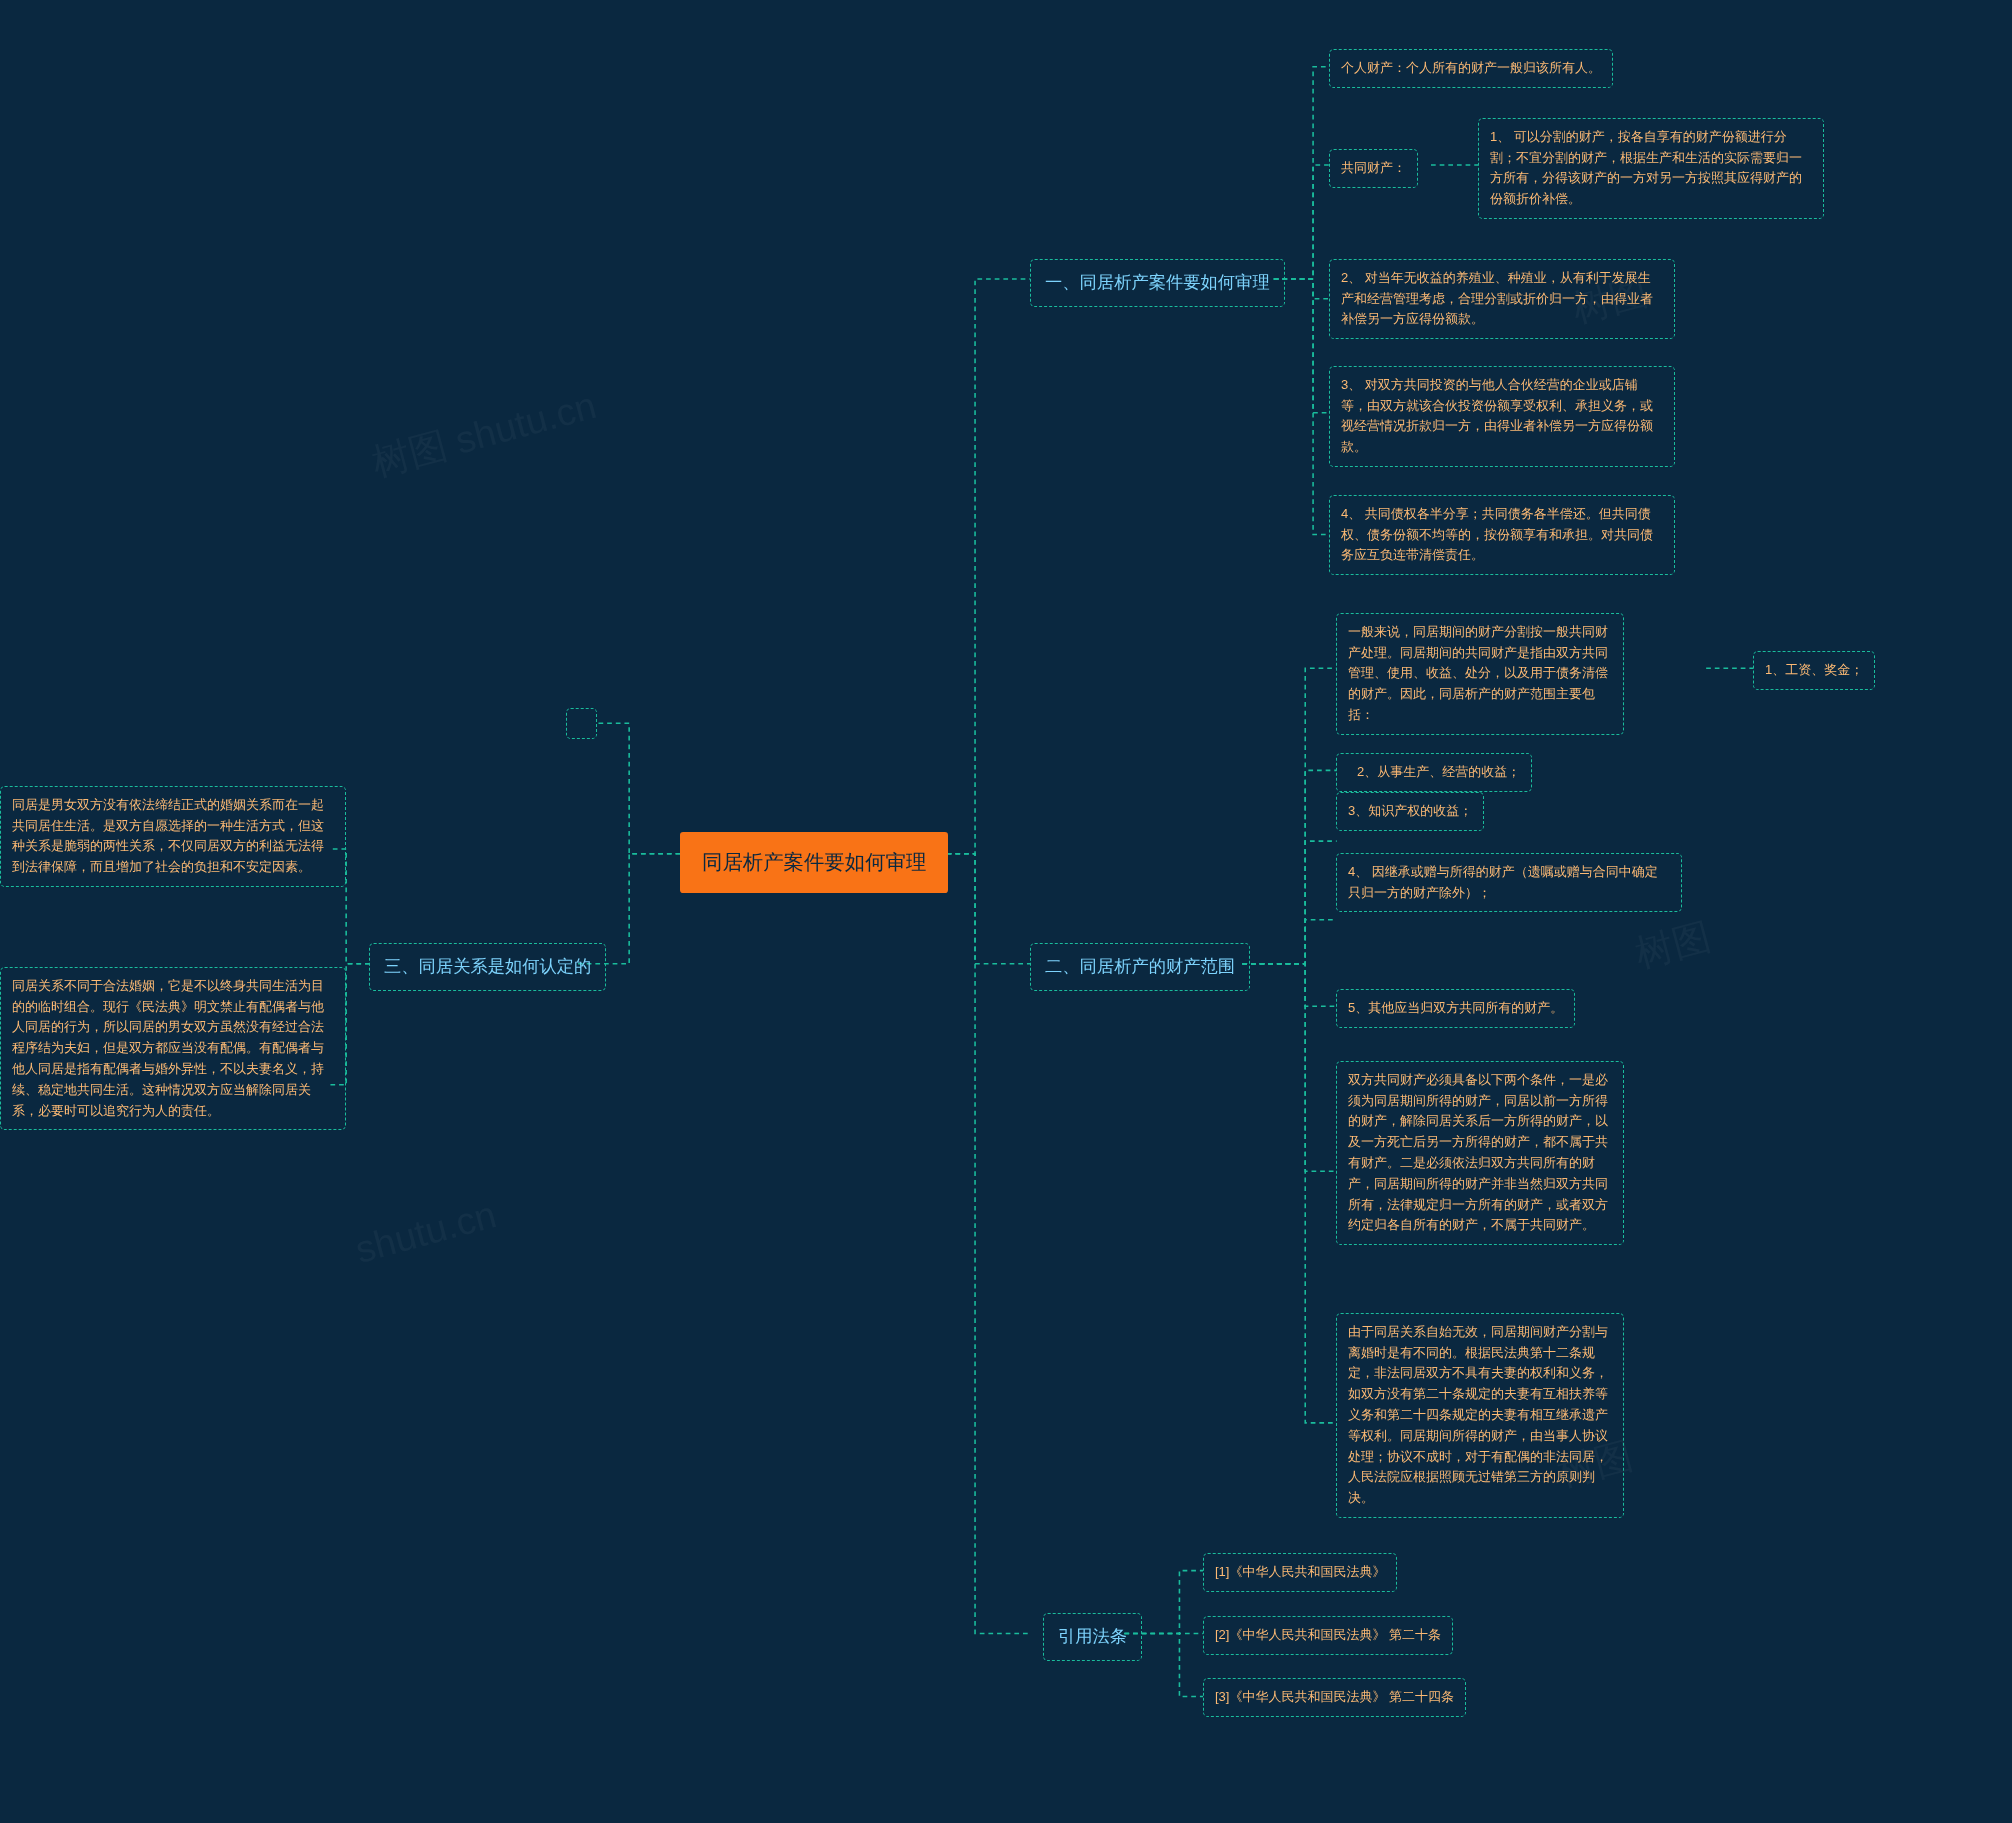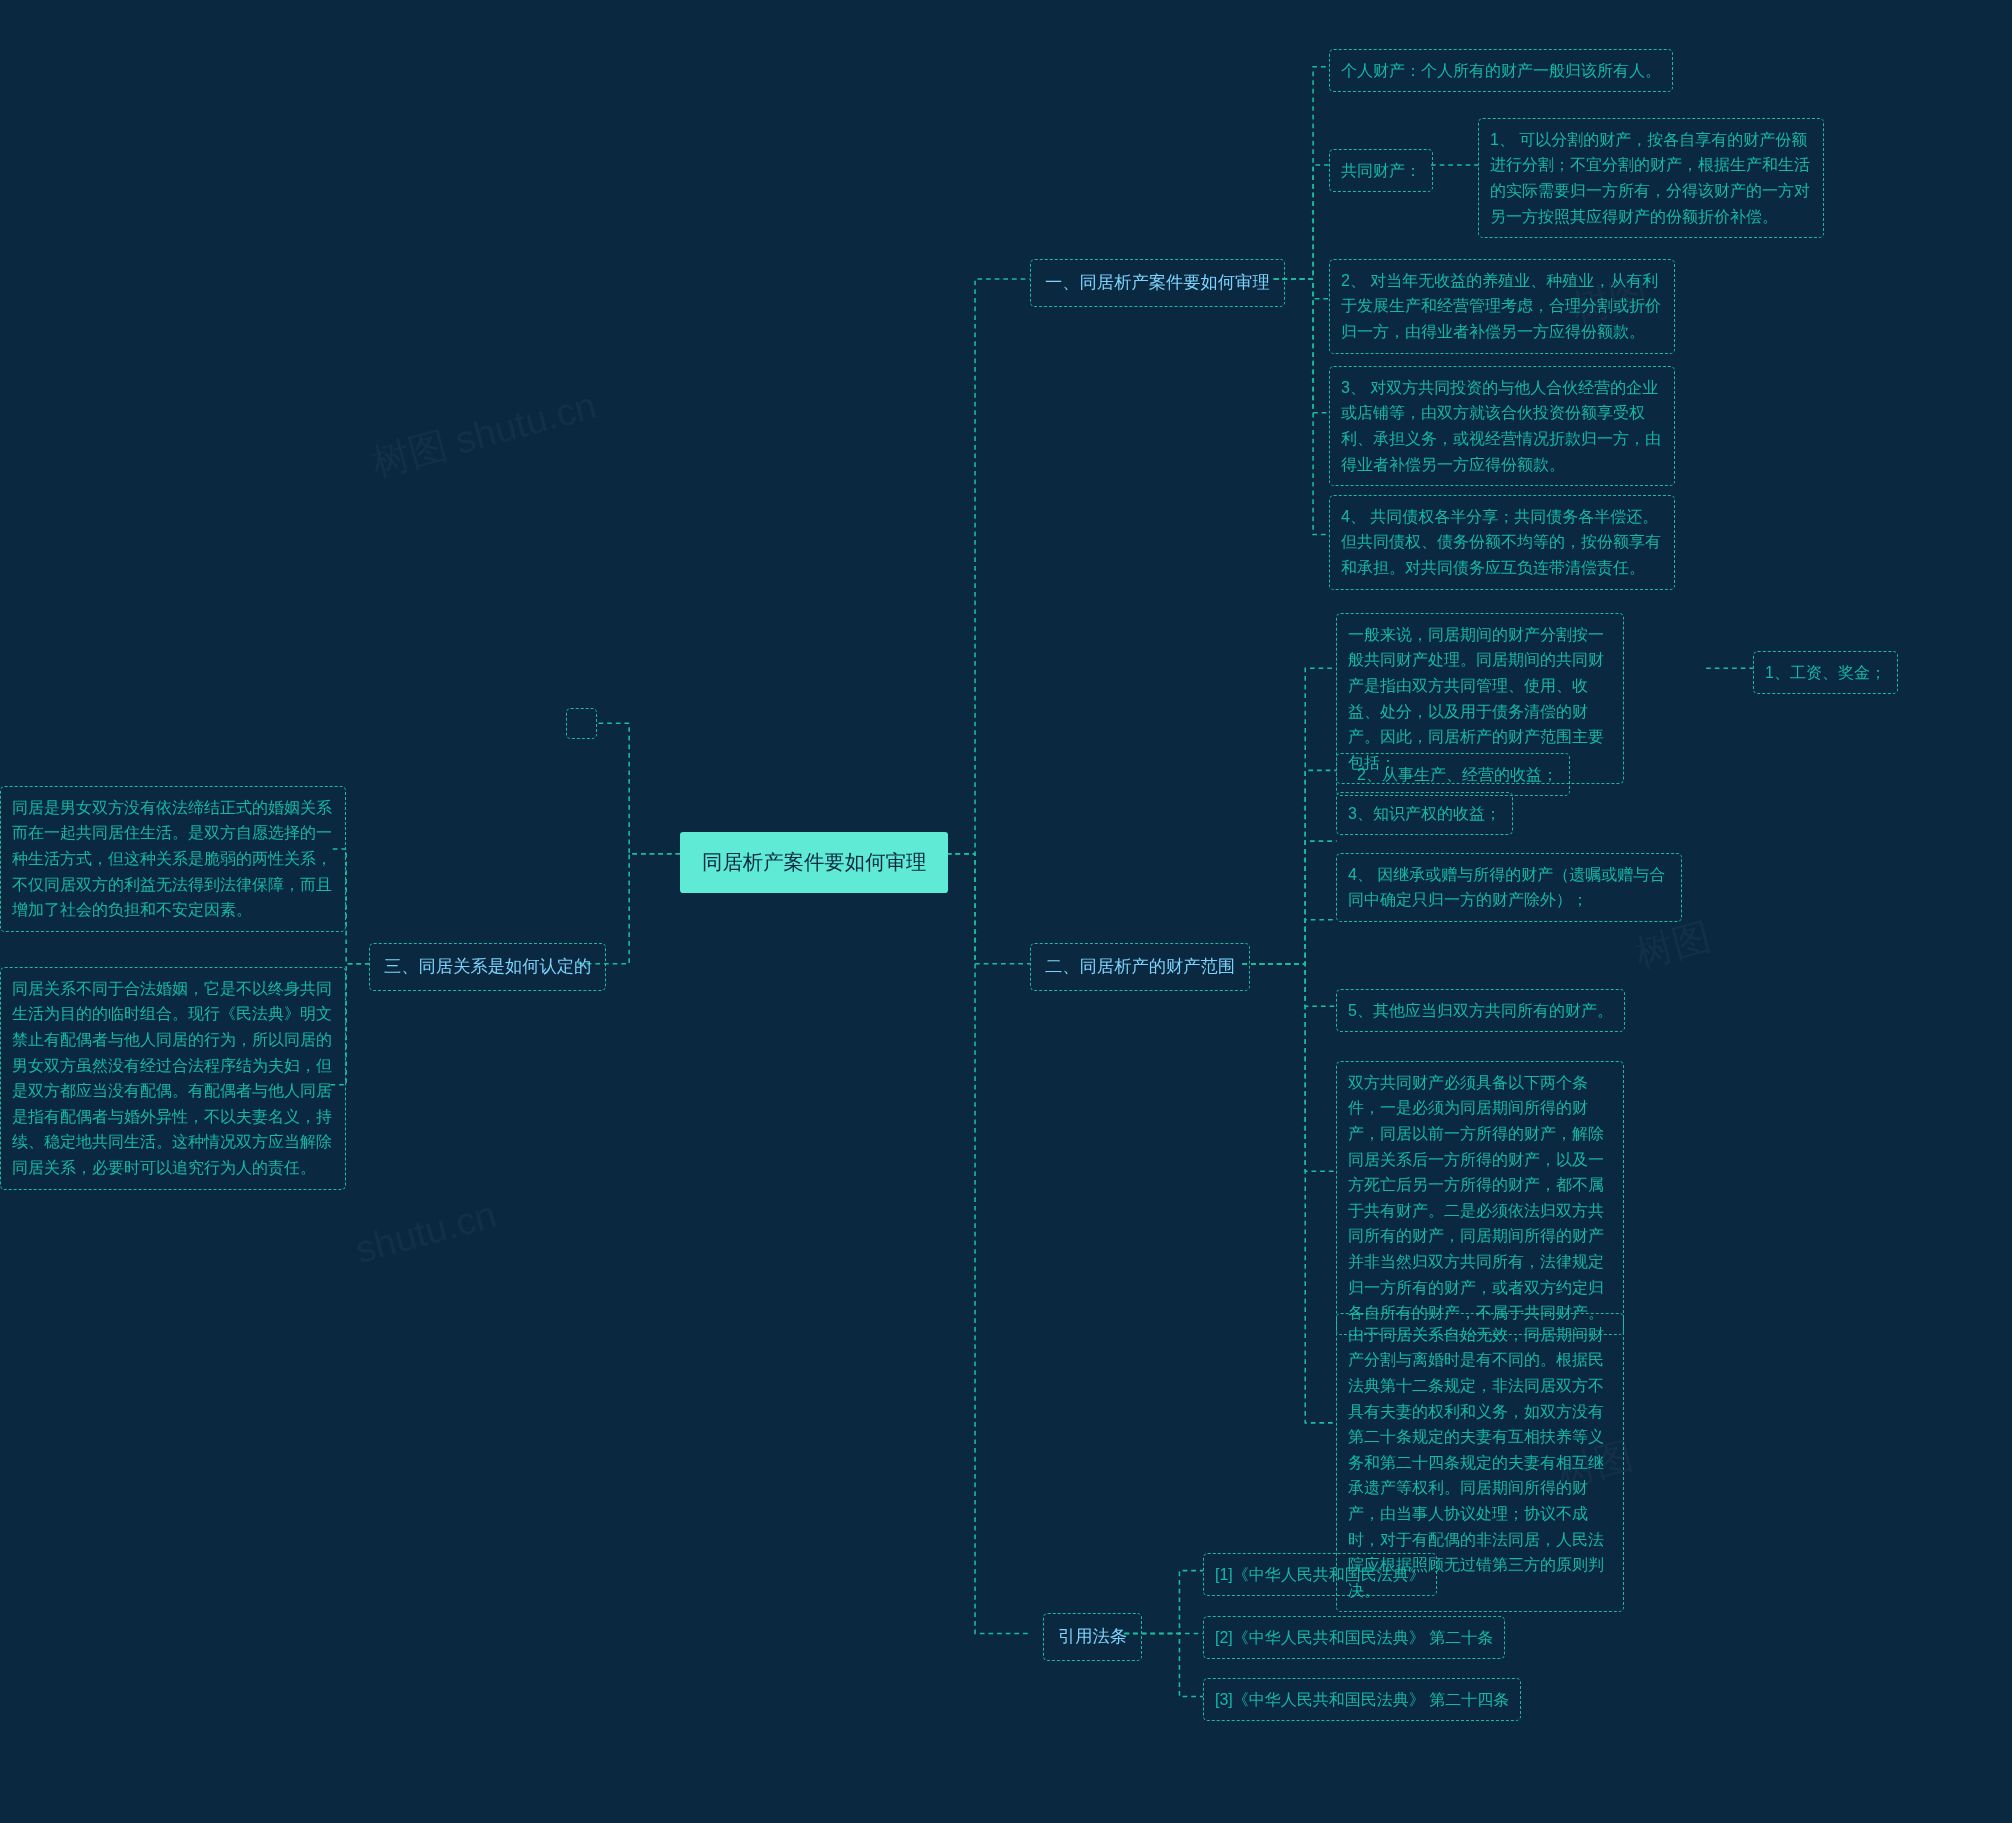--- a/index.html
+++ b/index.html
@@ -24,40 +24,40 @@
   transform: rotate(-15deg);
   user-select: none;
 }
 .node {
   position: absolute;
   font-size: 15.7px;
   line-height: 1.6;
   padding: 7.9px 12.6px;
 }
 .root {
-  background: #5eead4;
+  background: #f97316;
   color: #0a2840;
   font-size: 20.4px;
   font-weight: 500;
   padding: 14px 22px;
   border-radius: 3.1px;
 }
 .branch {
   color: #7dd3fc;
   font-size: 17.3px;
   border: 1.6px dashed #1abc9c;
   border-radius: 4.7px;
   padding: 9.4px 14px;
   font-family: Liberation Serif, serif;
 }
 .leaf {
-  color: #14b8a6;
+  color: #fdba74;
   border: 1.6px dashed #1abc9c;
   border-radius: 4.7px;
-  font-size: 16px;
+  font-size: 13px;
   padding: 7.9px 11px;
 }
 .w440 { width: 346px; }
 .w460 { width: 288px; }
 .small-box {
   border: 1.6px dashed #1abc9c;
   border-radius: 4.7px;
   width: 31px;
   height: 31px;
 }

